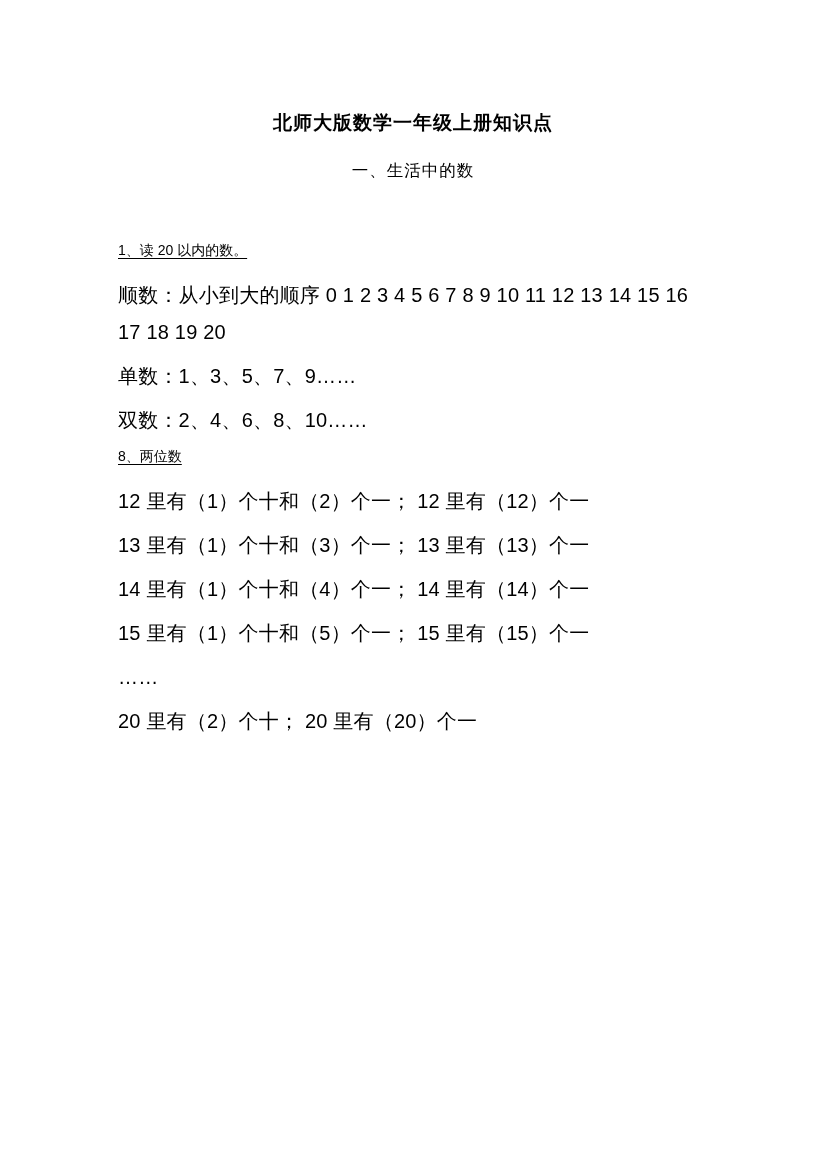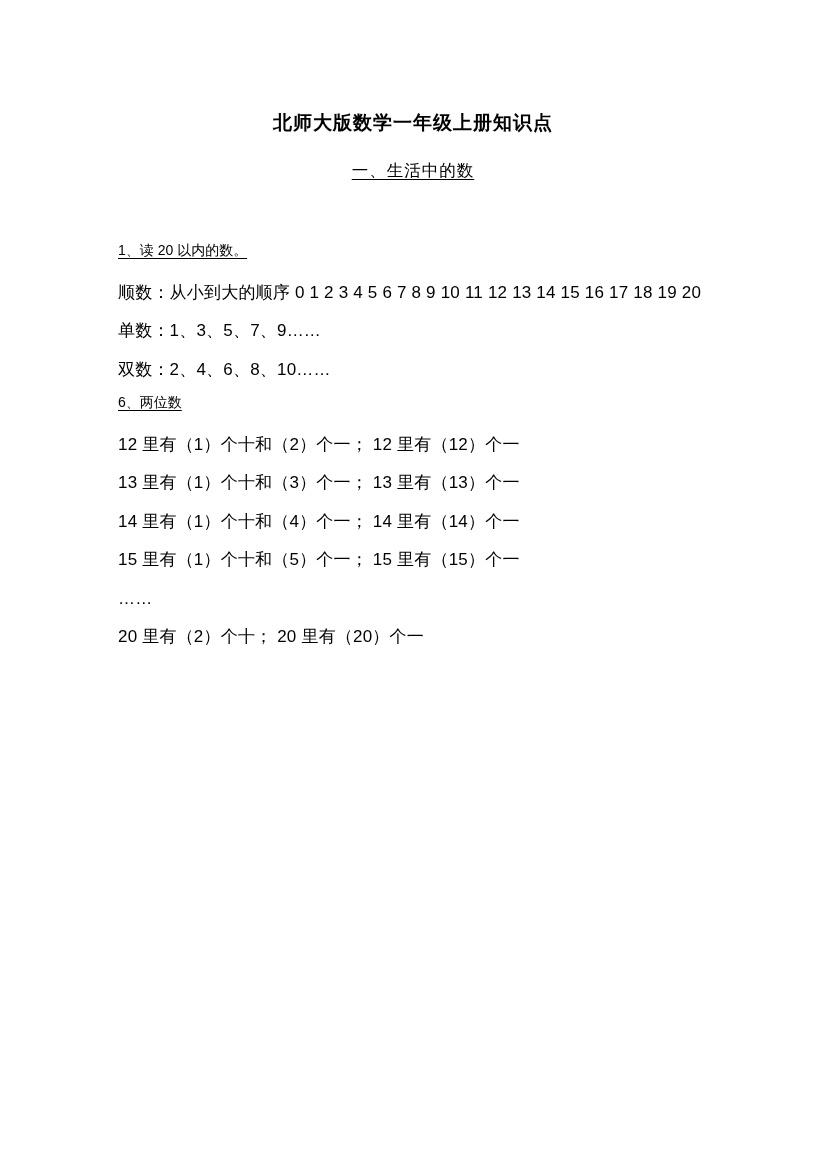--- a/index.html
+++ b/index.html
@@ -29,35 +29,34 @@
     margin: 0 0 22px 0;
     line-height: 1.4;
   }
   .section-heading {
     text-align: center;
     font-size: 16.5px;
     margin: 0 0 58px 0;
     line-height: 1.4;
   }
   .section-heading span {
-    text-decoration: underline;
     text-underline-offset: 3px;
     letter-spacing: 1px;
   }
   .sub-heading {
     font-size: 14px;
     margin: 0 0 16px 0;
     line-height: 1.5;
   }
   .sub-heading span {
     text-decoration: underline;
     text-underline-offset: 3px;
   }
   p.line {
-    font-size: 17px;
+    font-size: 20px;
     line-height: 1.85;
     margin: 0 0 7px 0;
     letter-spacing: 0.2px;
   }
   p.indent {
     text-indent: 16px;
   }
   p.wrap {
     margin-bottom: 7px;
   }
@@ -81,21 +80,21 @@
 
   <div class="sub-heading">
     <span>1、读 20 以内的数。</span>
   </div>
 
   <p class="line wrap">顺数：从小到大的顺序 0 1 2 3 4 5 6 7 8 9 10 11 12 13 14 15 16 17 18 19 20</p>
   <p class="line wrap">单数：1、3、5、7、9……</p>
   <p class="line wrap">双数：2、4、6、8、10……</p>
 
   <div class="sub-heading">
-    <span>6、两位数</span>
+    <span>8、两位数</span>
   </div>
 
 
 
   <p class="line tight">12 里有（1）个十和（2）个一； 12 里有（12）个一</p>
   <p class="line tight">13 里有（1）个十和（3）个一； 13 里有（13）个一</p>
   <p class="line tight">14 里有（1）个十和（4）个一； 14 里有（14）个一</p>
   <p class="line tight">15 里有（1）个十和（5）个一； 15 里有（15）个一</p>
   <p class="line tight dots">……</p>
   <p class="line tight">20 里有（2）个十； 20 里有（20）个一</p>

